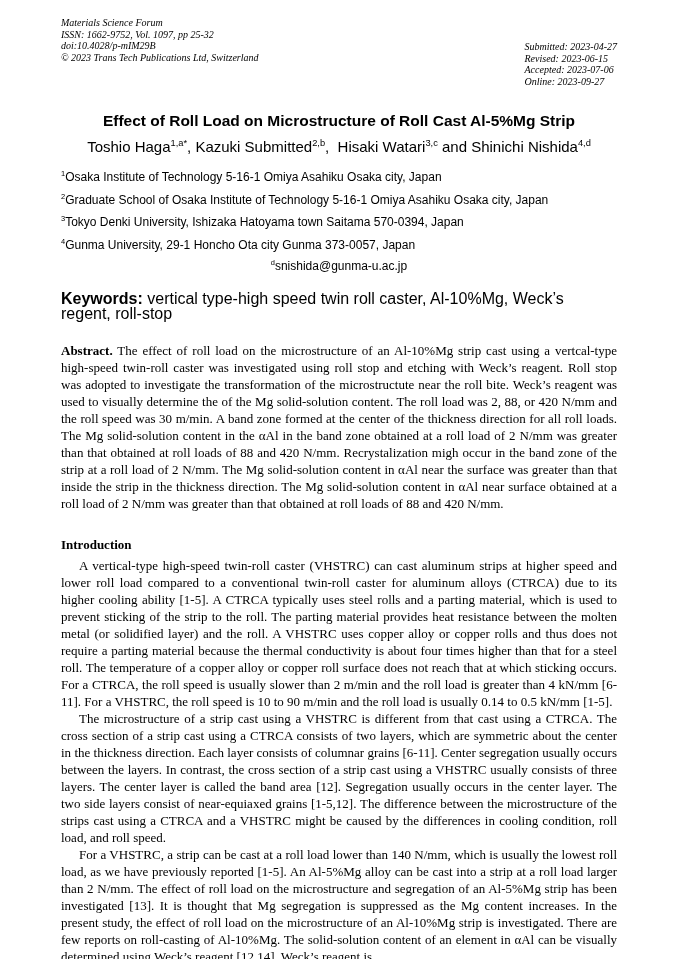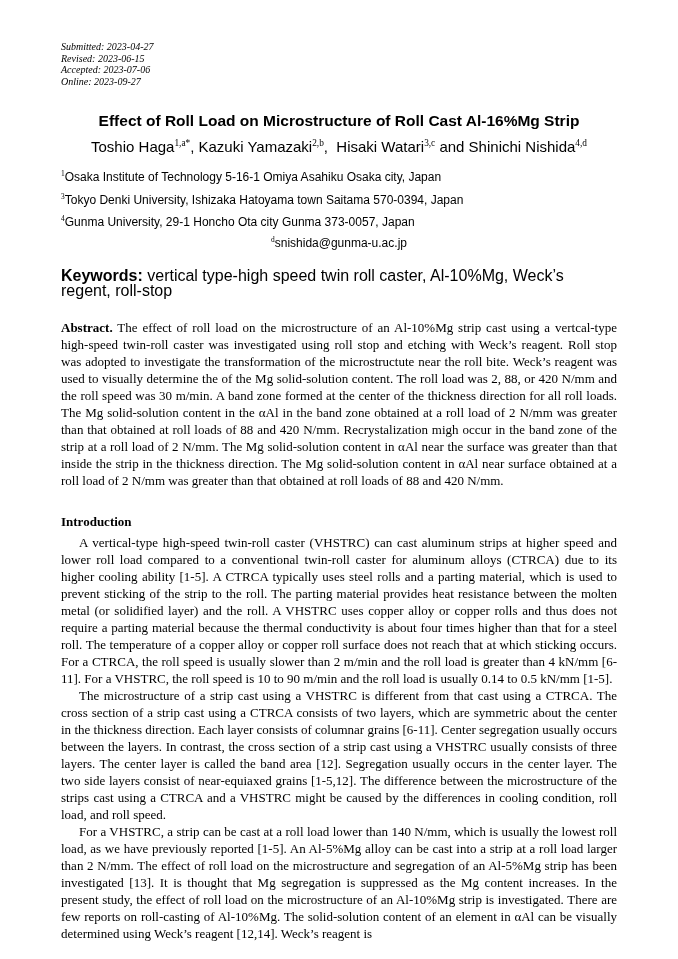--- a/index.html
+++ b/index.html
@@ -16,21 +16,21 @@
   .meta-right { text-align:left;margin-top:24px; }
   .title {
     font-family:"Liberation Sans", sans-serif;
     font-size:15.5px; font-weight:bold; text-align:center;
     margin:25px 0 0 0;
   }
   .authors {
     font-family:"Liberation Sans", sans-serif;
     font-size:15px; text-align:center; margin-top:7px; line-height:20px;
   }
-  sup { font-size:62%; line-height:0;font-family:Liberation Serif, serif; }
+  sup { font-size:62%; line-height:0; }
   .affil {
     font-family:"Liberation Sans", sans-serif;
     font-size:12px; text-align:left; margin-top:8.5px; line-height:14px;
   }
   .affil-first { margin-top:13px; }
   .emails {
     font-family:"Liberation Sans", sans-serif;
     font-size:12px; text-align:center; line-height:16px; margin-top:6px;
   }
   .keywords {
@@ -47,33 +47,40 @@
     font-size:13px; line-height:17px; text-align:justify;
     margin:0; text-indent:18px;
   }
 </style>
 </head>
 <body>
 
 <div class="page">
 
   <div class="meta">
+    <div class="meta-left">
+      <div>Materials Science Forum</div>
+      <div>ISSN: 1662-9752, Vol. 1097, pp 25-32</div>
+      <div>doi:10.4028/p-mIM29B</div>
+      <div>© 2023 Trans Tech Publications Ltd, Switzerland</div>
+    </div>
     <div class="meta-right">
       <div>Submitted: 2023-04-27</div>
       <div>Revised: 2023-06-15</div>
       <div>Accepted: 2023-07-06</div>
       <div>Online: 2023-09-27</div>
     </div>
   </div>
 
-  <h1 class="title">Effect of Roll Load on Microstructure of Roll Cast Al-16%Mg Strip</h1>
+  <h1 class="title">Effect of Roll Load on Microstructure of Roll Cast Al-5%Mg Strip</h1>
 
-  <div class="authors"><span>Toshio Haga</span><sup>1,a*</sup><span>, </span><span>Kazuki Yamazaki</span><sup>2,b</sup><span>,&nbsp; </span><span>Hisaki Watari</span><sup>3,c</sup><span> and </span><span>Shinichi Nishida</span><sup>4,d</sup></div>
+  <div class="authors"><span>Toshio Haga</span><sup>1,a*</sup><span>, </span><span>Kazuki Submitted</span><sup>2,b</sup><span>,&nbsp; </span><span>Hisaki Watari</span><sup>3,c</sup><span> and </span><span>Shinichi Nishida</span><sup>4,d</sup></div>
 
   <div class="affil affil-first"><sup>1</sup><span>Osaka Institute of Technology 5-16-1 Omiya Asahiku Osaka city, Japan</span></div>
+  <div class="affil"><sup>2</sup><span>Graduate School of Osaka Institute of Technology 5-16-1 Omiya Asahiku Osaka city, Japan</span></div>
   <div class="affil"><sup>3</sup><span>Tokyo Denki University, Ishizaka Hatoyama town Saitama 570-0394, Japan</span></div>
   <div class="affil"><sup>4</sup><span>Gunma University, 29-1 Honcho Ota city Gunma 373-0057, Japan</span></div>
 
   <div class="emails">
     <div><sup>d</sup><span>snishida@gunma-u.ac.jp</span></div>
   </div>
 
   <div class="keywords"><b>Keywords:</b><span> vertical type-high speed twin roll caster, Al-10%Mg, Weck’s regent, roll-stop</span></div>
 
   <p class="abstract"><b>Abstract.</b><span> The effect of roll load on the microstructure of an Al-10%Mg strip cast using a vertcal-type high-speed twin-roll caster was investigated using roll stop and etching with Weck’s reagent. Roll stop was adopted to investigate the transformation of the microstructute near the roll bite. Weck’s reagent was used to visually determine the of the Mg solid-solution content. The roll load was 2, 88, or 420 N/mm and the roll speed was 30 m/min. A band zone formed at the center of the thickness direction for all roll loads. The Mg solid-solution content in the αAl in the band zone obtained at a roll load of 2 N/mm was greater than that obtained at roll loads of 88 and 420 N/mm. Recrystalization migh occur in the band zone of the strip at a roll load of 2 N/mm. The Mg solid-solution content in αAl near the surface was greater than that inside the strip in the thickness direction. The Mg solid-solution content in αAl near surface obtained at a roll load of 2 N/mm was greater than that obtained at roll loads of 88 and 420 N/mm.</span></p>

